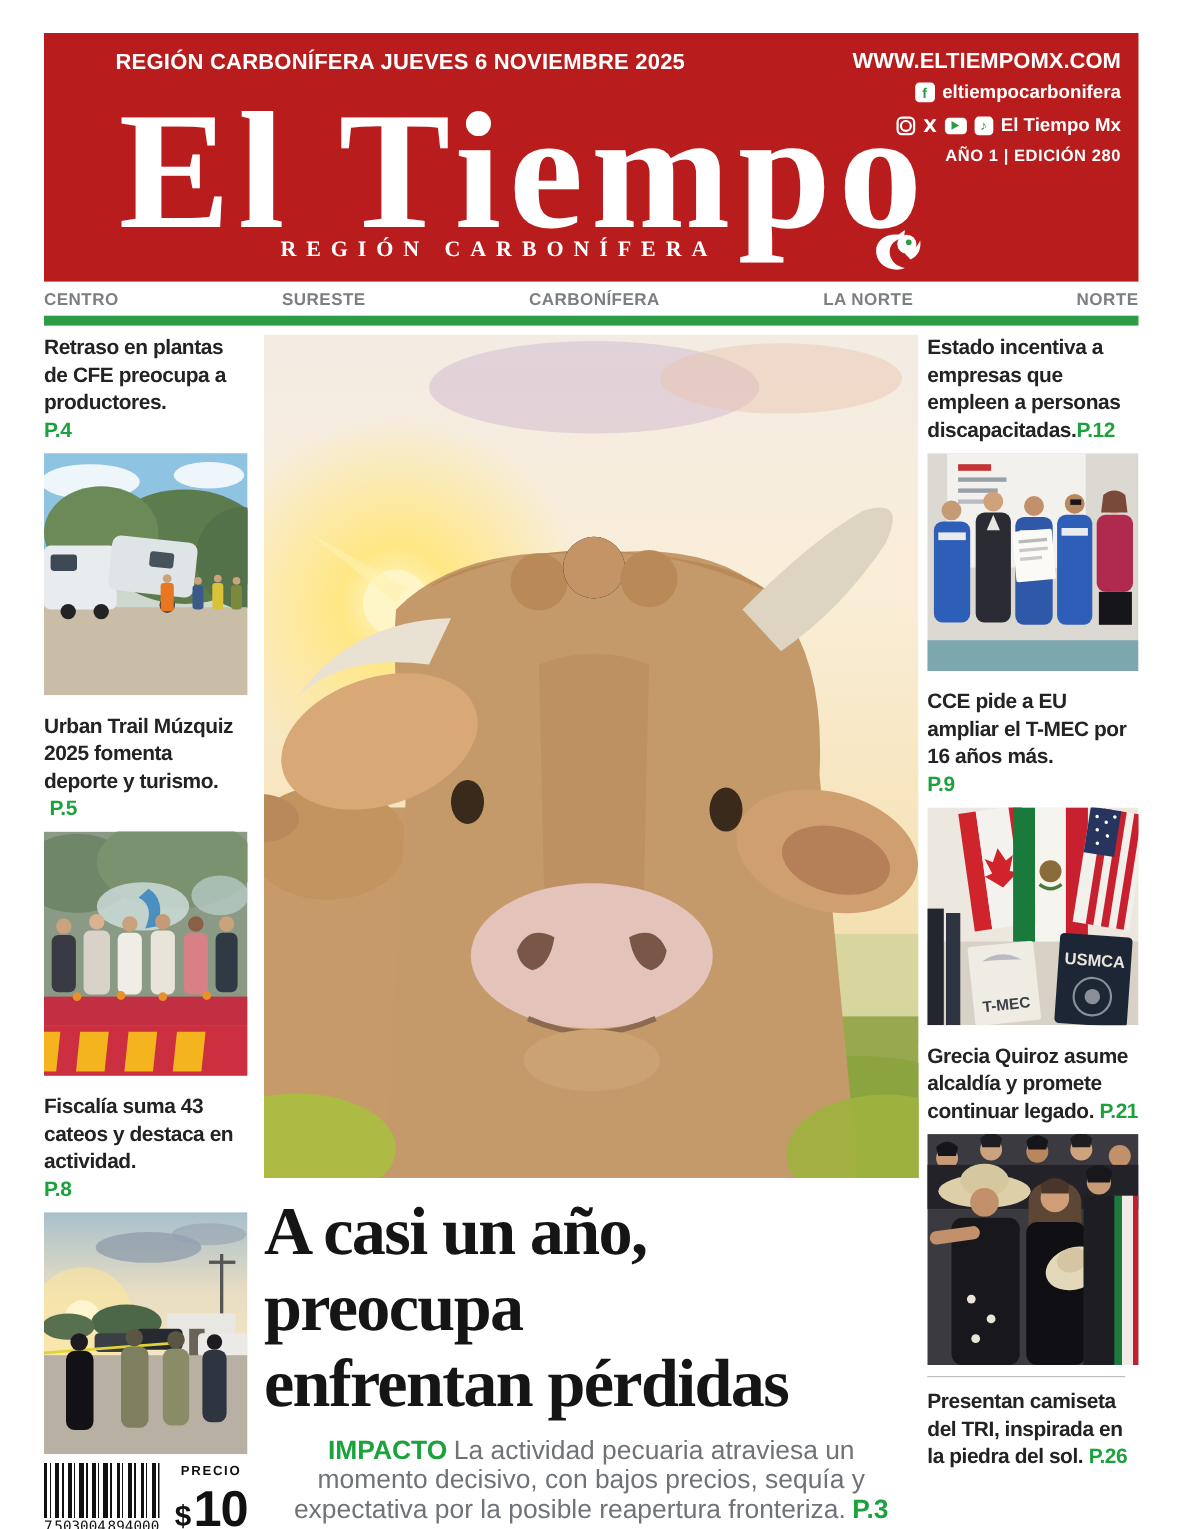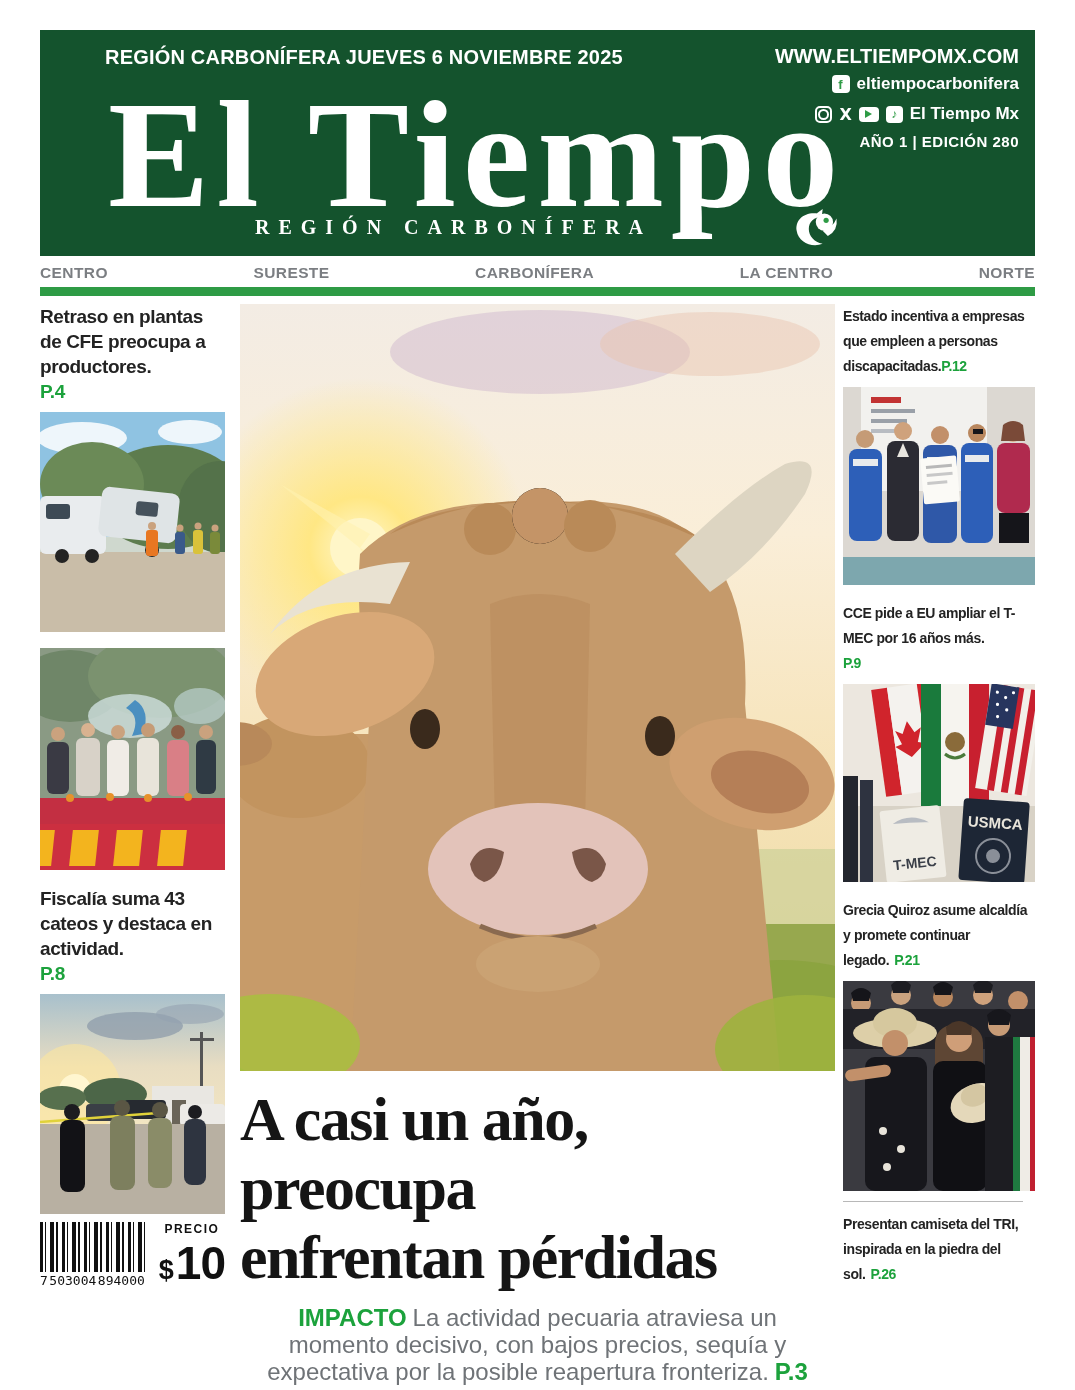--- a/index.html
+++ b/index.html
@@ -1,19 +1,19 @@
 <!DOCTYPE html>
 <html><head>
 <meta charset="utf-8">
 <style>
   html,body{margin:0;padding:0;background:#fff;}
   .sheet{width:1075px;height:1390px;overflow:hidden;background:#fff;position:relative;
          font-family:"Liberation Sans",sans-serif;box-sizing:border-box;padding:30px 40px 0 40px;}
   
-  .banner{position:relative;width:995px;height:226px;background:#14532d;}
+  .banner{position:relative;width:995px;height:226px;background:#b91c1c;}
   .edition-line{position:absolute;left:65px;top:16px;color:#fff;font-weight:700;font-size:20px;letter-spacing:.2px;}
   .website{position:absolute;right:16px;top:15px;color:#fff;font-weight:700;font-size:20px;}
   .social-row{position:absolute;right:16px;display:flex;align-items:center;gap:7px;color:#fff;font-weight:700;}
   .fb-row{top:44px;font-size:17px;}
   .mx-row{top:74px;font-size:17px;}
   .ed-row{top:103px;font-size:15px;letter-spacing:.5px;color:#fff;font-weight:700;position:absolute;right:16px;}
   .icon-sq{display:inline-flex;align-items:center;justify-content:center;width:18px;height:18px;border-radius:4px;
            background:#fff;color:#2E9B45;font-weight:700;font-size:13px;line-height:1;}
   .icon-outline{display:inline-flex;align-items:center;justify-content:center;width:17px;height:17px;border-radius:5px;
            border:2px solid #fff;box-sizing:border-box;}
@@ -31,21 +31,21 @@
   
   .nav{margin-top:5px;width:995px;display:flex;justify-content:space-between;align-items:center;height:24px;
        color:#7B7E82;font-weight:700;font-size:15.5px;letter-spacing:.4px;}
   .green-rule{width:995px;height:9px;background:#2E9B45;margin-top:2px;}
   
   .content{display:flex;margin-top:8px;width:995px;}
   .col-left{width:185px;margin-right:15px;flex:none;}
   .col-main{width:595px;margin-right:8px;flex:none;}
   .col-right{width:192px;flex:none;}
   .story-h{font-weight:700;font-size:19px;line-height:25px;letter-spacing:-.4px;color:#232323;margin:0 0 8px 0;}
-  .col-right .story-h{font-size:14px;}
+  .col-right .story-h{font-size:19px;}
   .pg{color:#1CA23C;font-weight:700;}
   .pg.nl{display:block;}
   .pg.sp{margin-left:5px;}
   .photo{display:block;margin-bottom:16px;}
   .divider{border-top:1px solid #b8b8b8;margin:10px 0 10px 0;width:180px;}
   
   .main-photo{margin-bottom:10px;}
   .main-headline{margin:0 0 12px 0;font-family:"Liberation Serif",serif;font-weight:700;
        color:#151515;font-size:62px;line-height:69px;letter-spacing:-1.5px;}
   .main-headline span{display:block;}
@@ -100,21 +100,21 @@
       <circle cx="44" cy="14" r="3" fill="#2E9B45"></circle>
       <polygon points="33,6 40,1 39,9" fill="#fff"></polygon>
       <path d="M40 26 Q52 22 56 12 Q58 26 46 32 Z" fill="#fff"></path>
     </svg>
   </div>
 
   <div class="nav">
     <span>CENTRO</span>
     <span>SURESTE</span>
     <span>CARBONÍFERA</span>
-    <span>LA CENTRO</span>
+    <span>LA NORTE</span>
     <span>NORTE</span>
   </div>
   <div class="green-rule"></div>
 
   <div class="content">
 
     <div class="col-left">
 
       <div class="story-h">
         <span>Retraso en plantas de CFE preocupa a productores.</span>
@@ -144,20 +144,24 @@
             <rect x="106" y="118" width="12" height="26" rx="3" fill="#e87722"></rect>
           <circle cx="140" cy="116" r="3.5" fill="#caa27e"></circle>
             <rect x="135" y="120" width="10" height="22" rx="3" fill="#3a5a8a"></rect>
           <circle cx="158" cy="114" r="3.5" fill="#caa27e"></circle>
             <rect x="153" y="118" width="10" height="24" rx="3" fill="#d9c23a"></rect>
           <circle cx="175" cy="116" r="3.5" fill="#caa27e"></circle>
             <rect x="170" y="120" width="10" height="22" rx="3" fill="#7a8a3a"></rect>
         </g>
       </svg>
 
+      <div class="story-h">
+        <span>Urban Trail Múzquiz 2025 fomenta deporte y turismo.</span>
+        <span class="pg sp">P.5</span>
+      </div>
 
       <svg class="photo" width="185" height="222" viewBox="0 0 185 222">
         <rect width="185" height="222" fill="#8a9a84"></rect>
         <ellipse cx="30" cy="38" rx="52" ry="36" fill="#6f8668"></ellipse>
         <ellipse cx="120" cy="28" rx="72" ry="42" fill="#7b926f"></ellipse>
         <ellipse cx="90" cy="68" rx="42" ry="22" fill="#cfe0de" opacity="0.8"></ellipse>
         <ellipse cx="160" cy="58" rx="26" ry="18" fill="#bcd2cf" opacity="0.7"></ellipse>
         <path d="M95 52 q16 10 8 34 l-11 2 q9 -20 -6 -28 z" fill="#4a8fc0"></path>
         <g>
           <circle cx="18" cy="86" r="7" fill="#caa27e"></circle>

